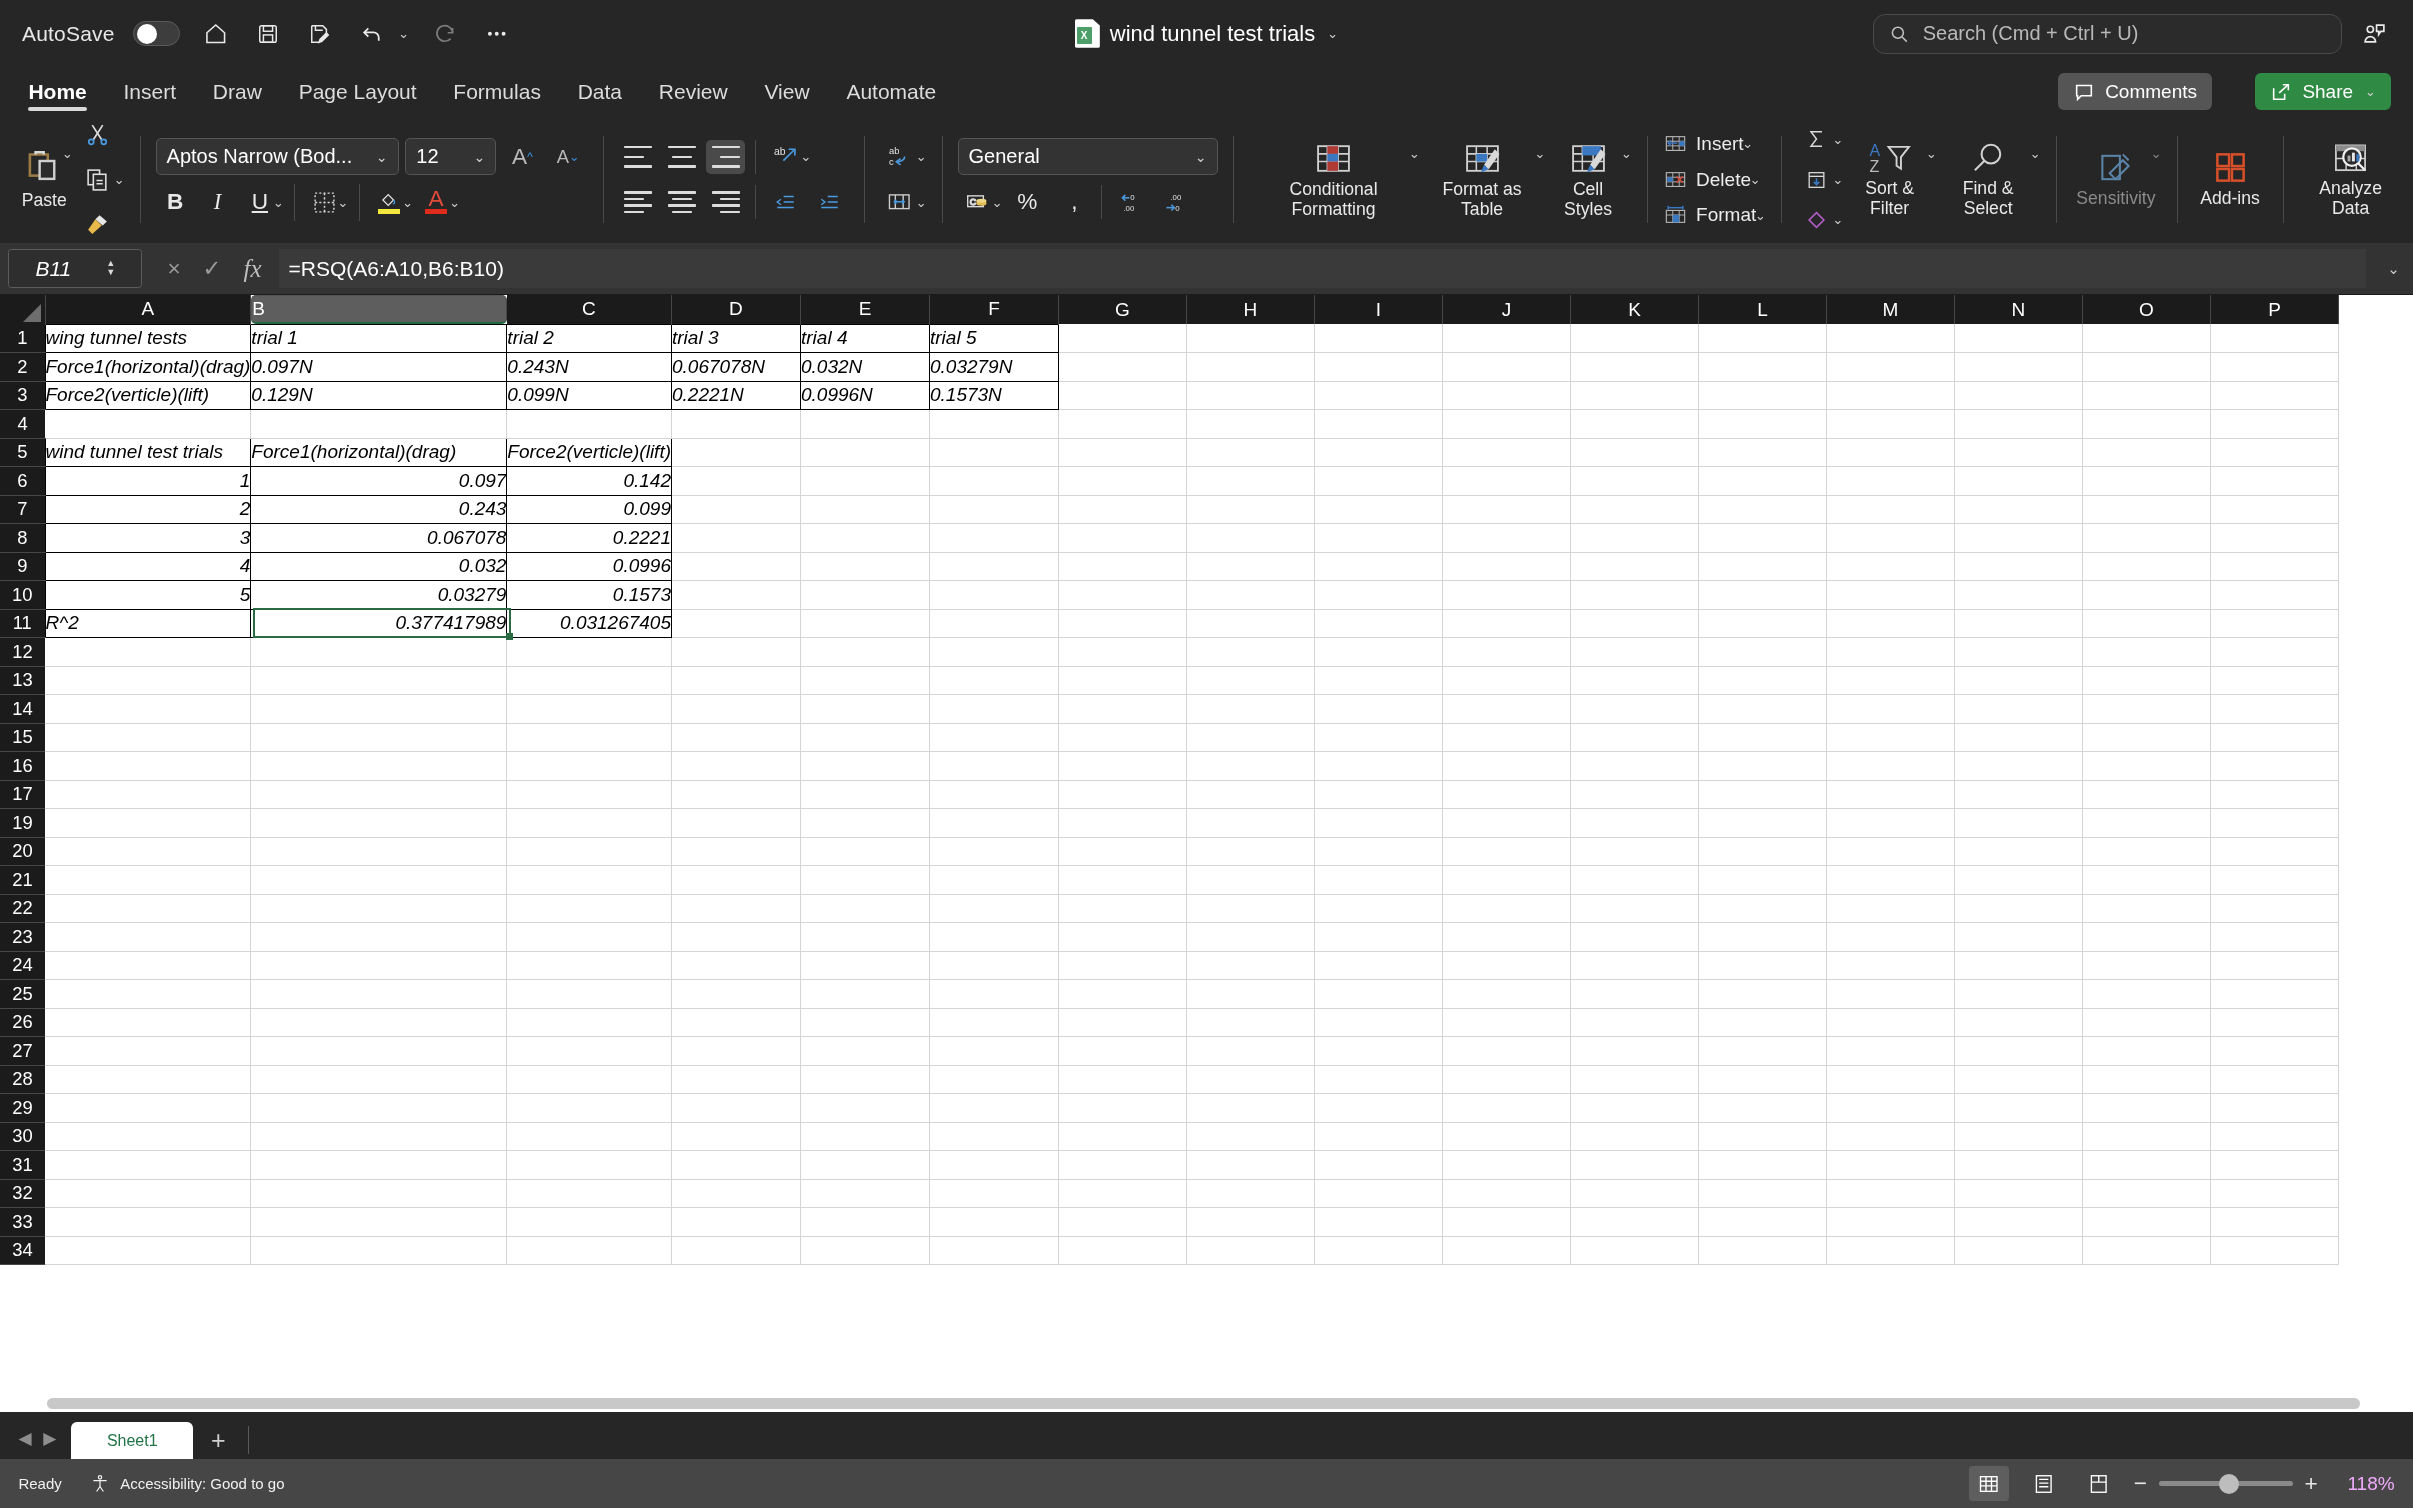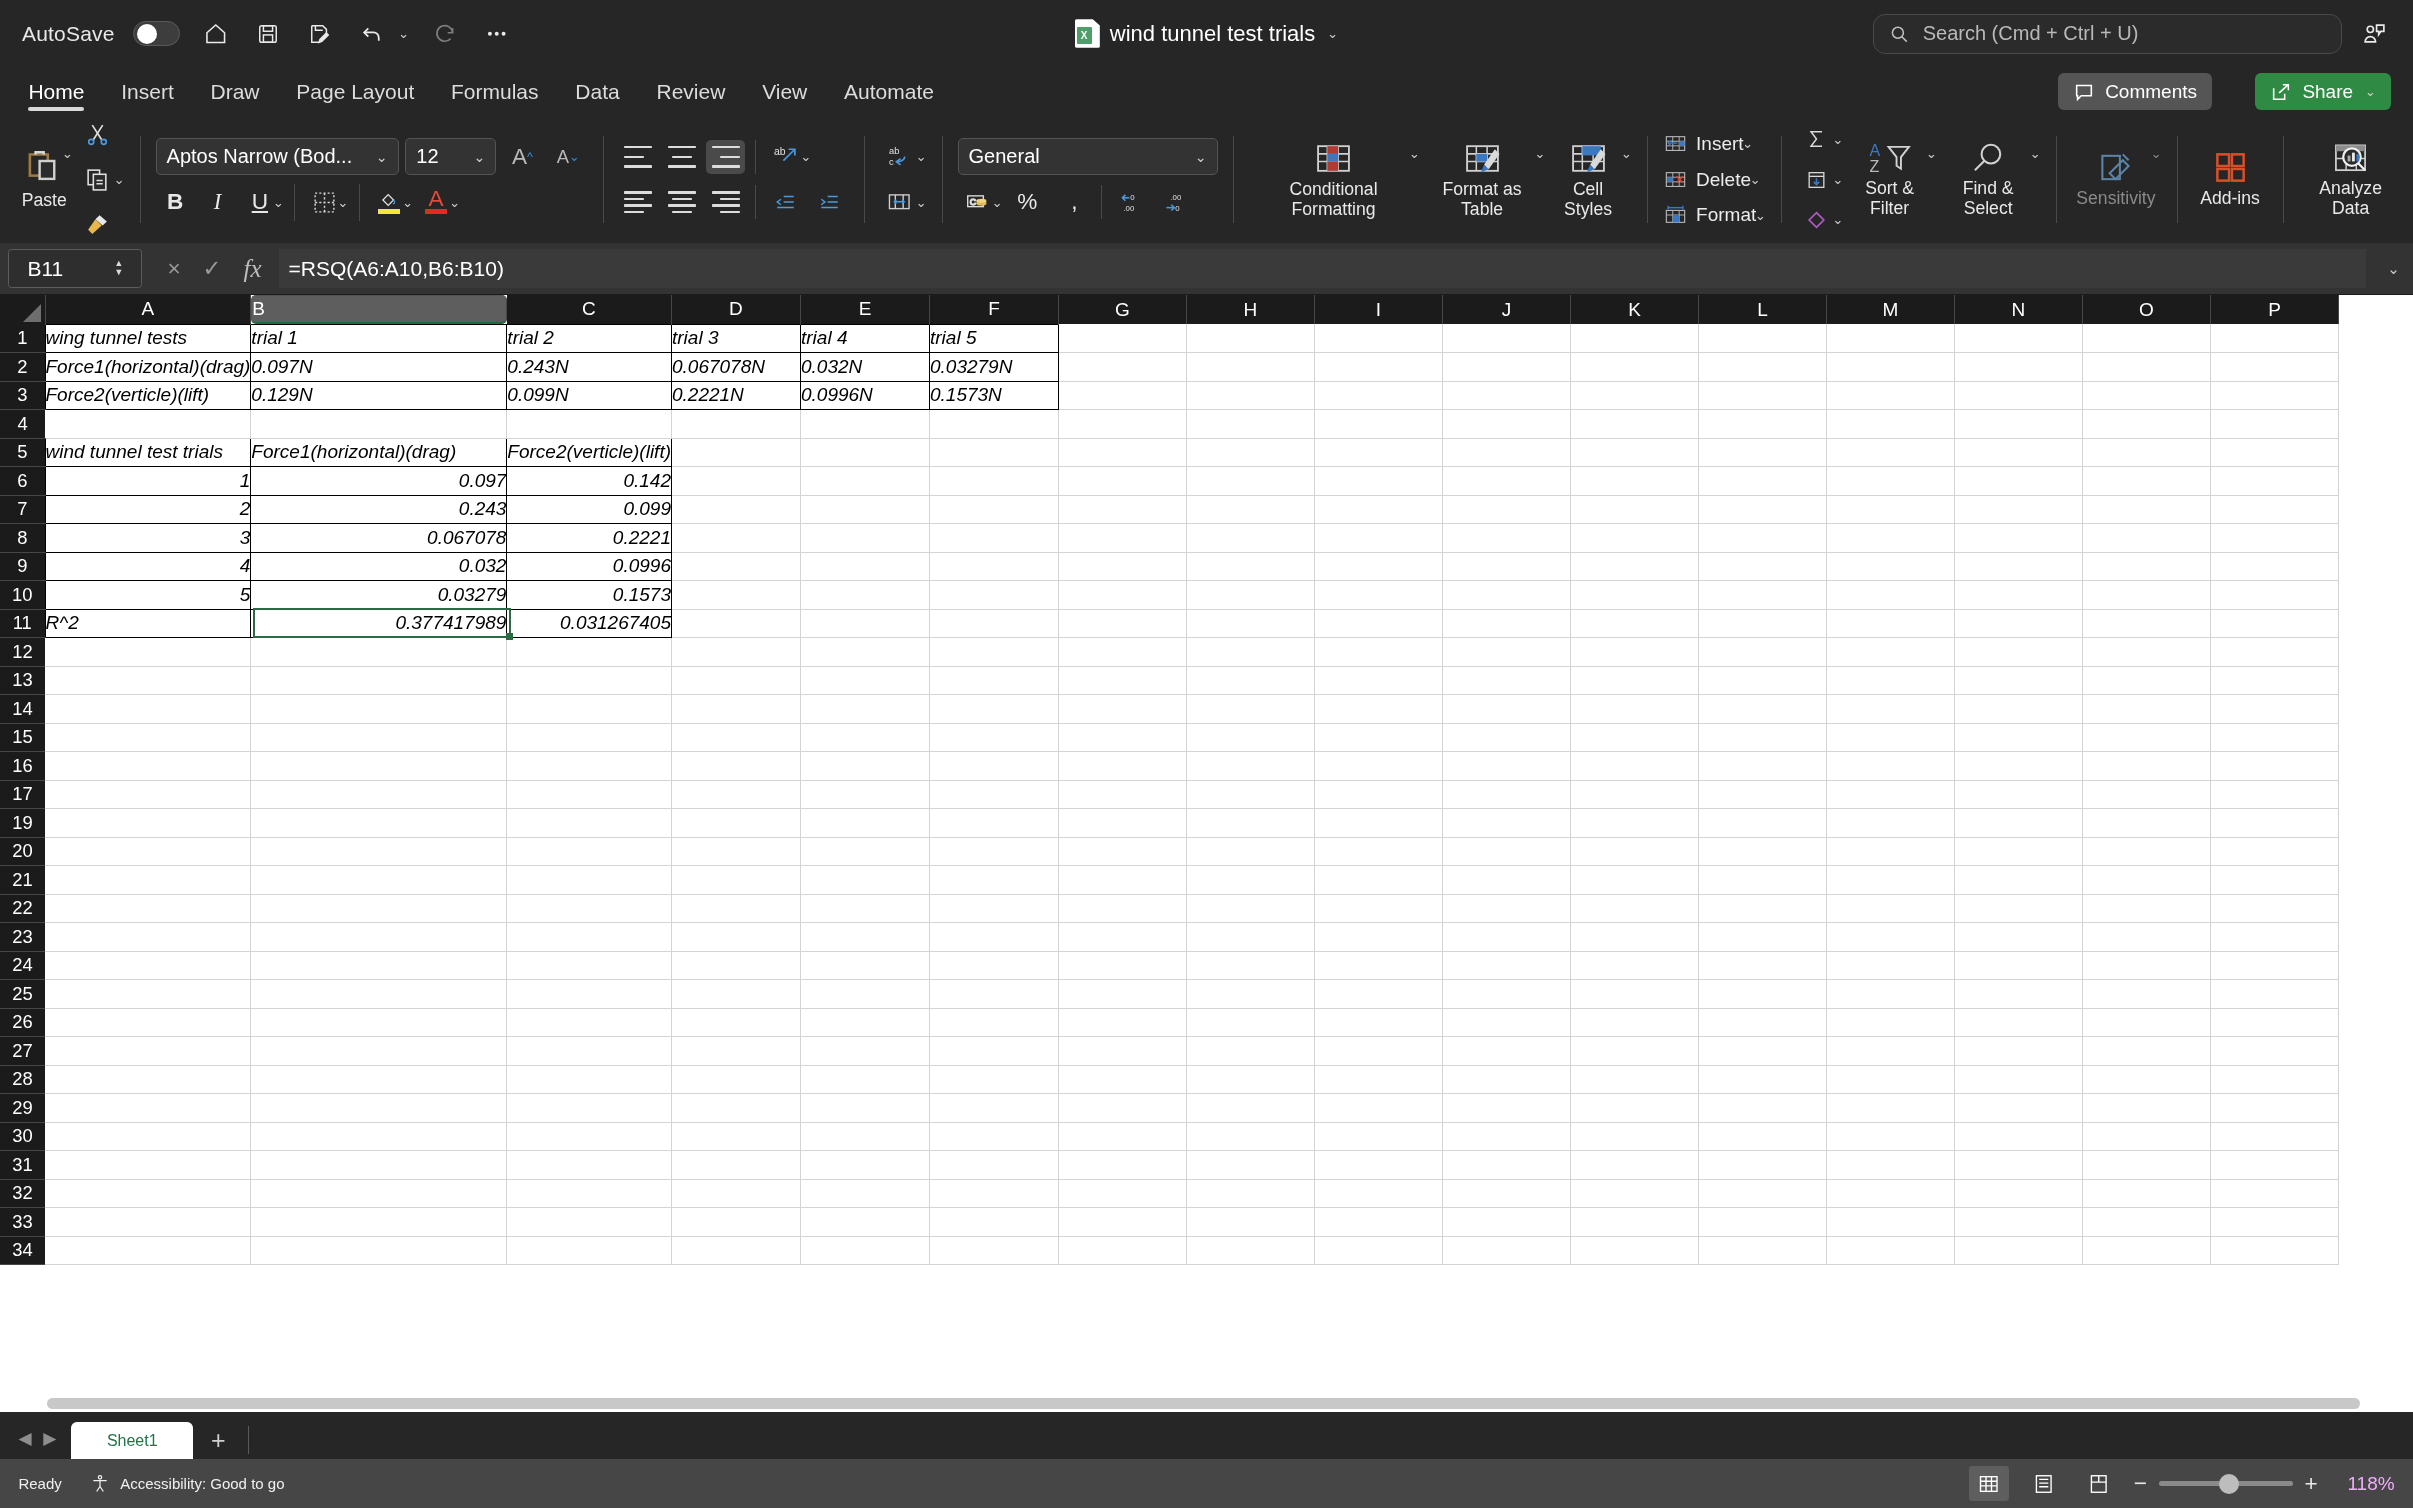--- a/index.html
+++ b/index.html
@@ -31,21 +31,21 @@
   .title-right { margin-left:auto; display:flex; align-items:center; gap:15px; padding-right:22px; }
   .searchbox { width:469px; height:40px; border:0.8px solid #4a4a4a; border-radius:12px; background:#2b2b2b;
      display:flex; align-items:center; gap:13.4px; padding:0 15px; }
   .searchbox input { background:transparent; border:0; outline:0; color:#d5d5d5; font-size:20px;
      font-family:"Liberation Sans", sans-serif; width:100%; }
   .searchbox input::placeholder { color:#b9b9b9; }
 
   
   .tabsrow { height:49px; background:#262626; display:flex; align-items:center; padding-left:10px; flex:0 0 49px; position:relative; }
   .tab { font-size:21px; color:#dcdcdc; padding:0 18.4px; height:49px; display:flex; align-items:center; position:relative; }
-  .tab.active { color:#ffffff; font-weight:normal; }
+  .tab.active { color:#ffffff; font-weight:bold; }
   .tab.active::after { content:""; position:absolute; bottom:5px; left:18.4px; right:18.4px; height:4.2px; background:#d9d9d9; border-radius:2.5px; }
   .tabs-right { margin-left:auto; display:flex; align-items:center; gap:13.4px; padding-right:22px; }
   .btn-comments { height:37px; background:#555; border-radius:5.9px; display:flex; align-items:center; gap:10px; padding:0 15px;
      font-size:19px; color:#fff; }
   .btn-share { height:37px; background:#2f8a43; border-radius:5.9px; display:flex; align-items:center; gap:10px; padding:0 15px;
      font-size:19px; color:#fff;margin-left:30px; }
 
   
   .ribbon { height:127px; background:#262626; display:flex; align-items:stretch; flex:0 0 127px; padding-left:6.7px; }
   .rgroup { display:flex; align-items:center; padding:0 10px; height:127px; }
@@ -62,21 +62,21 @@
   .txtico { font-size:22.6px; color:#e8e8e8; }
   .menuitem { display:flex; align-items:center; gap:8.4px; font-size:19px; color:#ececec; height:34px; }
   .align-ico { width:28.5px; height:22px; display:flex; flex-direction:column; justify-content:space-between; }
   .align-ico i { display:block; height:2.5px; background:#dcdcdc; border-radius:0.8px; }
   .algbox { width:39px; height:34px; display:flex; align-items:center; justify-content:center; border-radius:5px; }
   .algbox.on { background:#4a4a4a; }
 
   
   .fbar { height:52px; background:#333; display:flex; align-items:center; flex:0 0 52px; border-bottom:0.8px solid #1b1b1b; }
   .namebox { width:134px; height:39px; margin-left:8.4px; background:#2e2e2e; border:0.8px solid #5c5c5c; border-radius:3.4px;
-     display:flex; align-items:center; justify-content:space-between; padding:0 18px; }
+     display:flex; align-items:center; justify-content:space-between; padding:0 26px;font-style:italic; }
   .namebox .nb { font-size:21px; color:#fff; }
   .spin { display:flex; flex-direction:column; gap:2.5px; color:#d9d9d9; font-size:9.2px; line-height:5.9px; }
   .fb-icons { display:flex; align-items:center; gap:22px; margin-left:25px; color:#9a9a9a; font-size:22.6px; }
   .fb-fx { font-style:italic; font-family:"Liberation Serif", serif; font-size:25px; color:#bdbdbd; }
   .fbinput { flex:1; margin-left:17px; margin-right:8.4px; height:39px; display:flex; align-items:center;
      background:#3a3a3a; padding:0 10px; font-size:21px; color:#fff; }
   .fb-expand { width:39px; display:flex; align-items:center; justify-content:center; color:#d0d0d0; font-size:15px; }
 
   
   .gridwrap { flex:1 1 auto; position:relative; background:#fff; overflow:hidden; }

